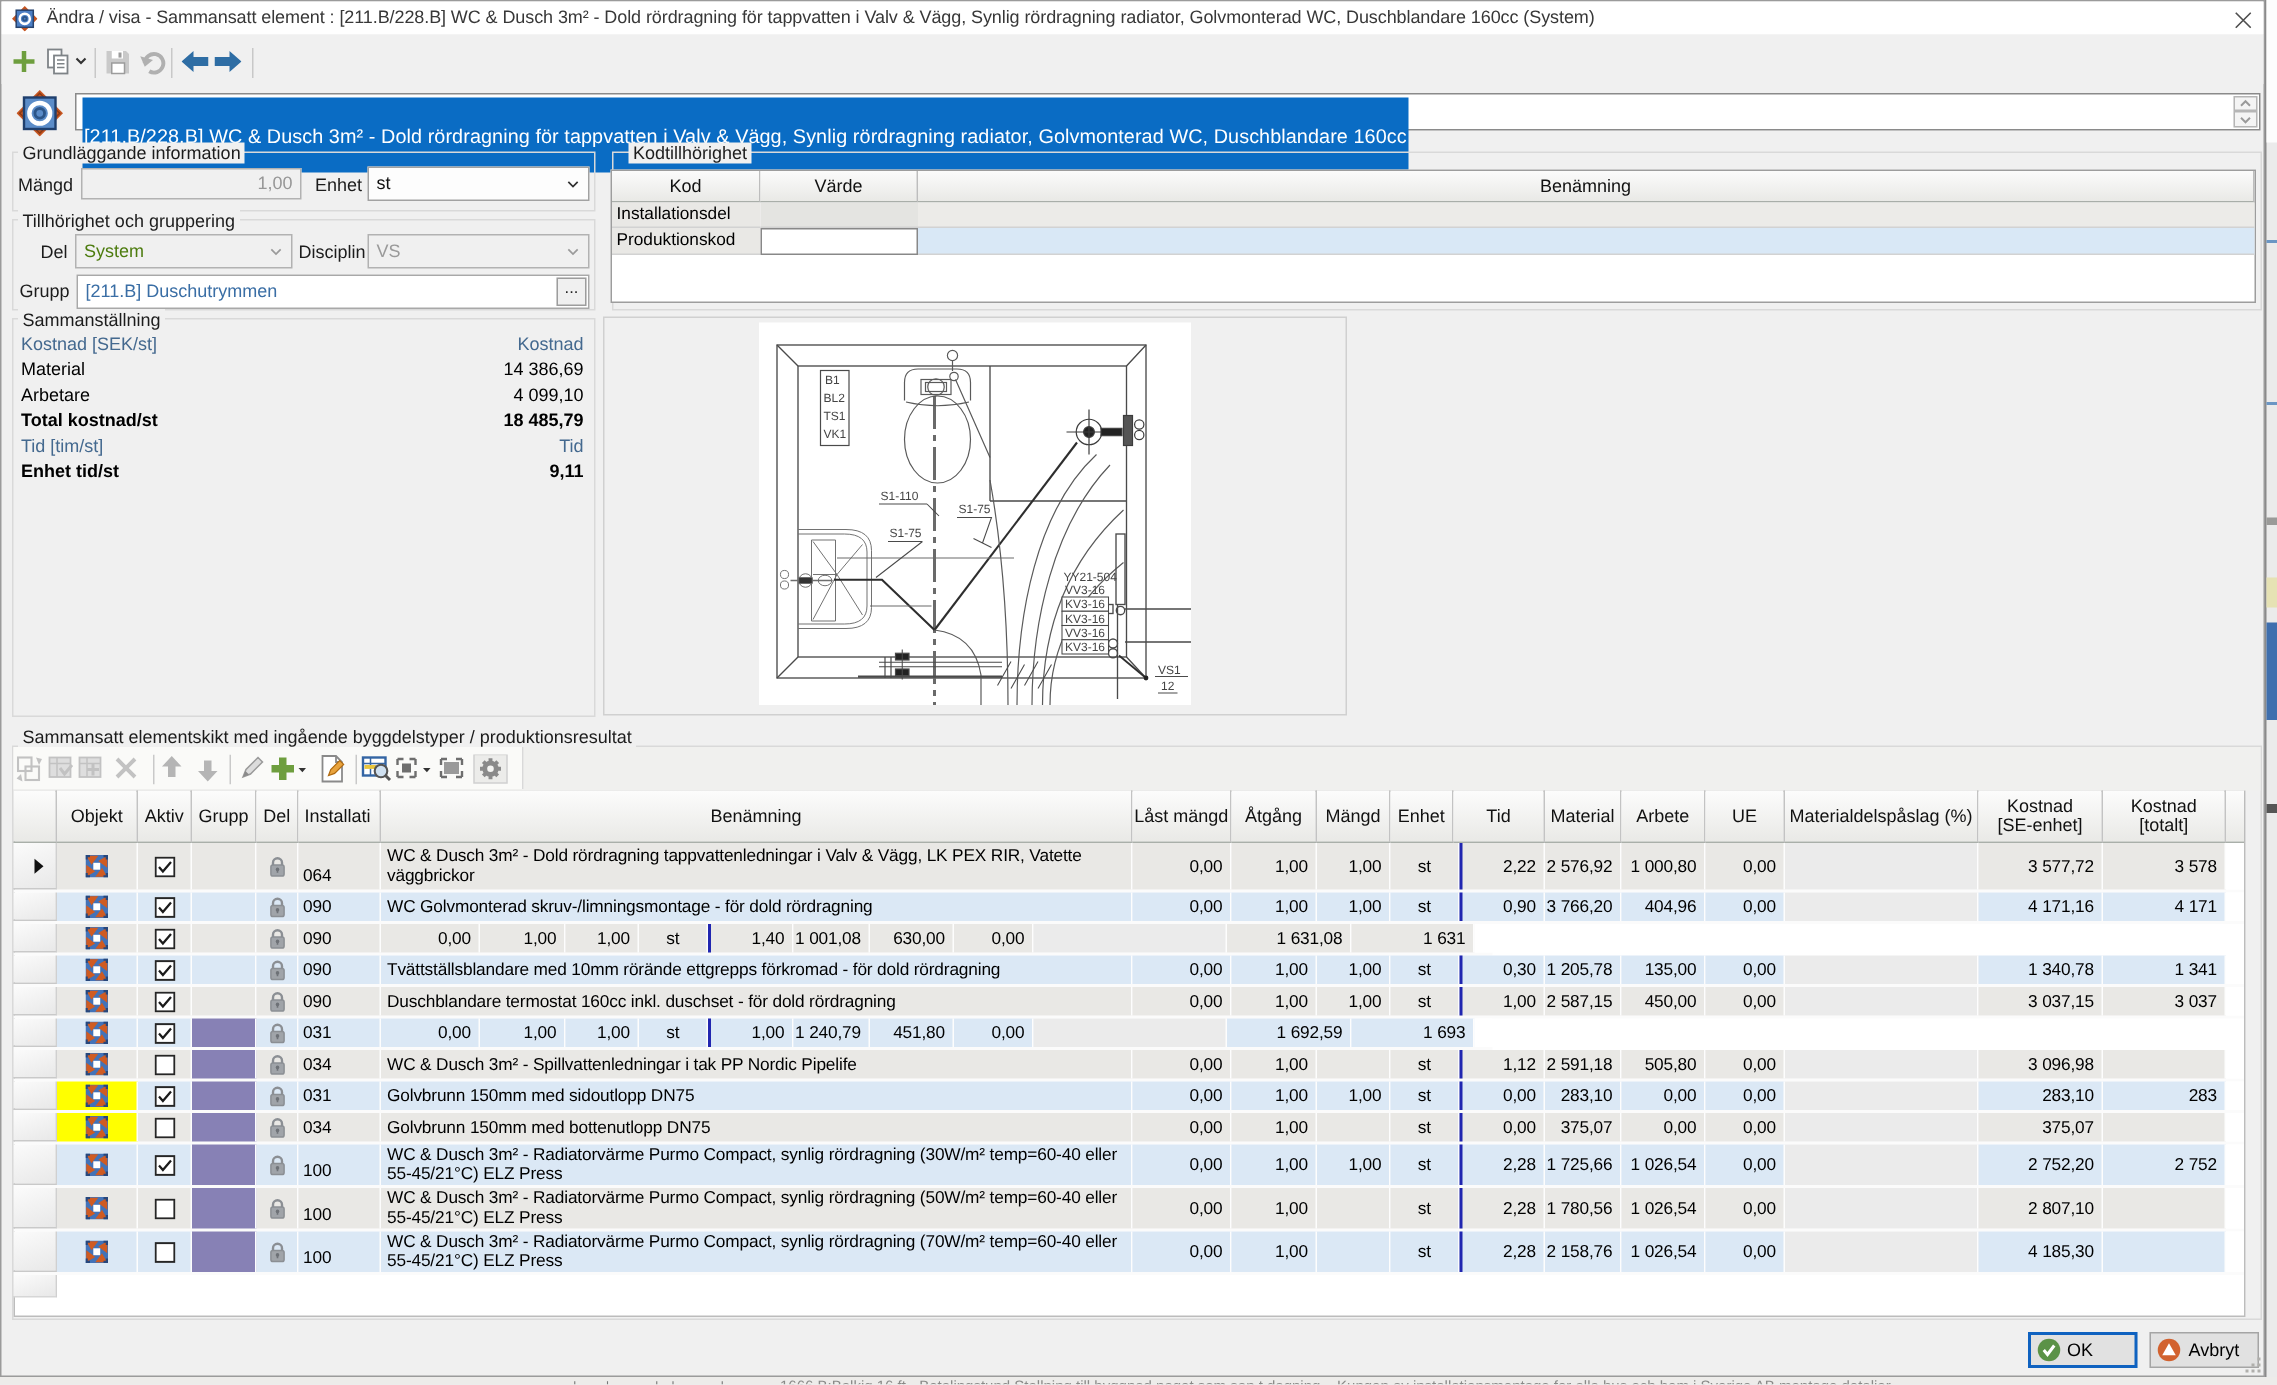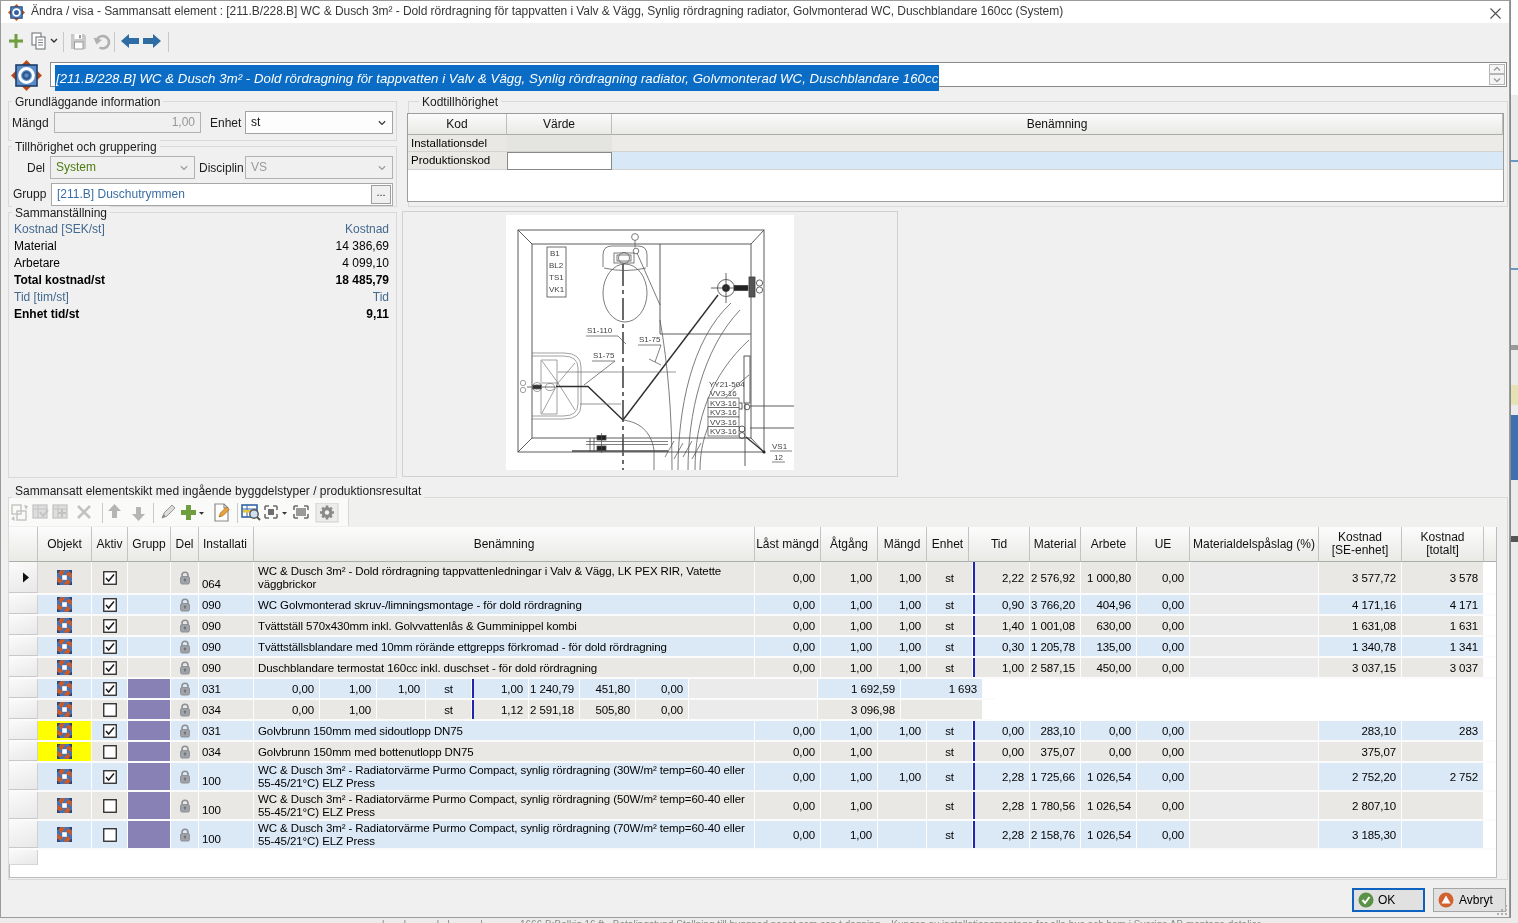--- a/index.html
+++ b/index.html
@@ -5,21 +5,21 @@
 html,body{margin:0;padding:0;}
 body{width:1518px;height:923px;overflow:hidden;font-family:"Liberation Sans",sans-serif;background:#e8e8e8;position:relative;}
 .abs{position:absolute;}
 #win{left:0;top:0;width:1510px;height:918px;background:#f0f0f0;border:1px solid #9b9b9b;box-sizing:border-box;}
 #titlebar{left:1px;top:1px;width:1508px;height:22px;background:#ffffff;}
 #title{left:31px;top:4px;font-size:12px;color:#383838;white-space:nowrap;letter-spacing:-0.06px;}
 #toolbar{left:1px;top:23px;width:1508px;height:33px;background:#f0f0f0;}
 .tsep{width:1px;height:20px;background:#c8c8c8;position:absolute;top:32px;}
 
 #bigfield{left:50px;top:62px;width:1457px;height:25px;background:#fff;border:1px solid #8a8a8a;box-sizing:border-box;}
-#bigsel{left:55px;top:65px;height:18px;background:#0a6cc4;color:#fff;font-size:13.2px;line-height:19px;white-space:nowrap;padding:4px 1px;letter-spacing:0.06px;font-style:italic;}
+#bigsel{left:55px;top:65px;height:18px;background:#0a6cc4;color:#fff;font-size:13.2px;line-height:19px;white-space:nowrap;padding:16px 1px;letter-spacing:0.06px;}
 .spinbox{left:1489px;top:64px;width:16px;height:21px;}
 
 .gb{border:1px solid #d9d9d9;box-sizing:border-box;}
 .gblab{background:#f0f0f0;font-size:12px;color:#1c1c1c;padding:0 3px;white-space:nowrap;}
 .lab{font-size:12px;color:#1c1c1c;white-space:nowrap;}
 .dis-field{background:#f0f0f0;border:1px solid #b2b2b2;box-sizing:border-box;color:#979797;font-size:12px;}
 .combo{background:#fdfdfd;border:1px solid #a2a2a2;box-sizing:border-box;font-size:12px;color:#111;}
 .chev{position:absolute;right:5px;top:6px;width:8px;height:8px;}
 .blue{color:#44698f;}
 .sumrow{font-size:12px;}
@@ -466,21 +466,20 @@
       <div class="cell g" style="width:43px"></div>
       <div class="cell ctr g" style="width:28px">
         <svg width="12" height="14" viewBox="0 0 12 14">
           <path d="M3 6V4.2a3 3 0 0 1 6 0V6" fill="none" stroke="#8b8f94" stroke-width="1.6"></path>
           <rect x="1.6" y="5.6" width="8.8" height="7.4" rx="1.4" fill="#a0a4a9" stroke="#8b8f94"></rect>
           <circle cx="6" cy="8.6" r="1.2" fill="#6e7277"></circle>
           <path d="M6 8.8v2" stroke="#6e7277" stroke-width="1.1"></path>
         </svg>
       </div>
       <div class="cell g" style="width:55px;">090</div>
-      <div class="cell g" style="width:501px;padding-left:4px">Tvättställ 570x430mm inkl. Golvvattenlås &amp; Gumminippel kombi</div>
       <div class="cell num g" style="width:66px">0,00</div>
       <div class="cell num g" style="width:57px">1,00</div>
       <div class="cell num g" style="width:49px">1,00</div>
       <div class="cell ctr g" style="width:46px">st</div>
       <div class="cell num g tid" style="width:57px">1,40</div>
       <div class="cell num g" style="width:51px">1 001,08</div>
       <div class="cell num g" style="width:56px">630,00</div>
       <div class="cell num g" style="width:53px">0,00</div>
       <div class="cell num mp" style="width:129px"></div>
       <div class="cell num g" style="width:83px">1 631,08</div>
@@ -624,20 +623,21 @@
       <div class="cell pur" style="width:43px"></div>
       <div class="cell ctr g" style="width:28px">
         <svg width="12" height="14" viewBox="0 0 12 14">
           <path d="M3 6V4.2a3 3 0 0 1 6 0V6" fill="none" stroke="#8b8f94" stroke-width="1.6"></path>
           <rect x="1.6" y="5.6" width="8.8" height="7.4" rx="1.4" fill="#a0a4a9" stroke="#8b8f94"></rect>
           <circle cx="6" cy="8.6" r="1.2" fill="#6e7277"></circle>
           <path d="M6 8.8v2" stroke="#6e7277" stroke-width="1.1"></path>
         </svg>
       </div>
       <div class="cell g" style="width:55px;">034</div>
+      <div class="cell g" style="width:501px;padding-left:4px">WC &amp; Dusch 3m² - Spillvattenledningar i tak PP Nordic Pipelife</div>
       <div class="cell num g" style="width:66px">0,00</div>
       <div class="cell num g" style="width:57px">1,00</div>
       <div class="cell num g" style="width:49px"></div>
       <div class="cell ctr g" style="width:46px">st</div>
       <div class="cell num g tid" style="width:57px">1,12</div>
       <div class="cell num g" style="width:51px">2 591,18</div>
       <div class="cell num g" style="width:56px">505,80</div>
       <div class="cell num g" style="width:53px">0,00</div>
       <div class="cell num mp" style="width:129px"></div>
       <div class="cell num g" style="width:83px">3 096,98</div>
@@ -830,21 +830,21 @@
       <div class="cell b two" style="width:501px;padding-left:4px">WC &amp; Dusch 3m² - Radiatorvärme Purmo Compact, synlig rördragning (70W/m² temp=60-40 eller 55-45/21°C) ELZ Press</div>
       <div class="cell num b" style="width:66px">0,00</div>
       <div class="cell num b" style="width:57px">1,00</div>
       <div class="cell num b" style="width:49px"></div>
       <div class="cell ctr b" style="width:46px">st</div>
       <div class="cell num b tid" style="width:57px">2,28</div>
       <div class="cell num b" style="width:51px">2 158,76</div>
       <div class="cell num b" style="width:56px">1 026,54</div>
       <div class="cell num b" style="width:53px">0,00</div>
       <div class="cell num mp" style="width:129px"></div>
-      <div class="cell num b" style="width:83px">3 185,30</div>
+      <div class="cell num b" style="width:83px">4 185,30</div>
       <div class="cell num b" style="width:82px"></div>
       <div class="cell" style="width:12px;background:#fff;border-right:none"></div>
     </div>
 <div class="row" style="top:850px;height:15px;">
       <div class="cell sel" style="width:29px;border-bottom:1px solid #d6d6d6"></div>
     </div>
 </div>
 
 <div class="abs" style="left:1352px;top:888px;width:73px;height:24px;background:#e1e1e1;border:2px solid #0f62c0;box-sizing:border-box;"></div>
 <svg class="abs" style="left:1358px;top:892px" width="16" height="16" viewBox="0 0 16 16">

